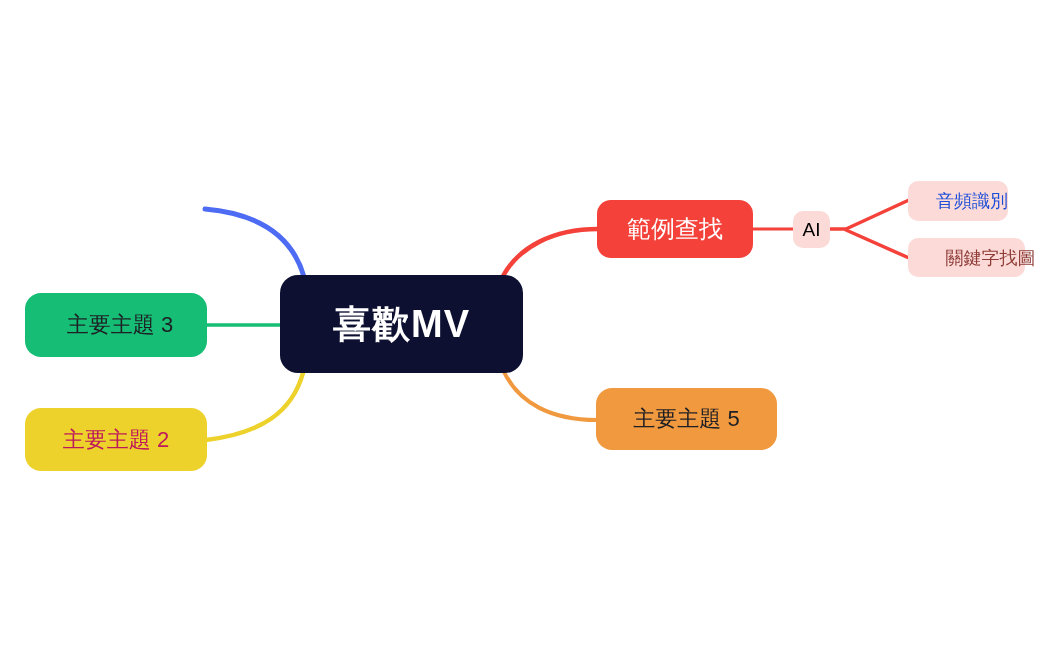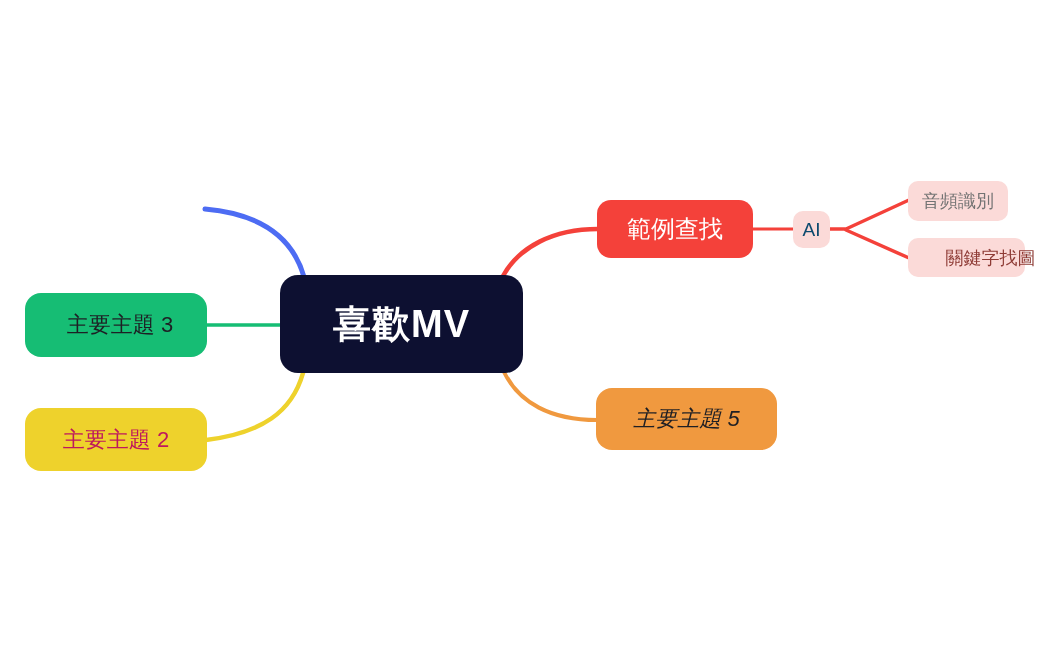--- a/index.html
+++ b/index.html
@@ -39,21 +39,21 @@
   
   #node-topic4 { left: 25px;  top: 177px; width: 181px; height: 64px; border-radius: 16px; font-size: 22px; }
   #node-topic3 { left: 25px;  top: 293px; width: 182px; height: 64px; border-radius: 16px; font-size: 22px; padding-left: 8px; }
   #node-topic2 { left: 25px;  top: 408px; width: 182px; height: 63px; border-radius: 16px; font-size: 22px; }
 
   
   #node-root   { left: 280px; top: 275px; width: 243px; height: 98px; border-radius: 18px; font-size: 38px; font-weight: 600; letter-spacing: 1px; }
 
   
   #node-example { left: 597px; top: 200px; width: 156px; height: 58px; border-radius: 14px; font-size: 24px; }
-  #node-topic5  { left: 596px; top: 388px; width: 181px; height: 62px; border-radius: 16px; font-size: 22px; font-style: italic; }
+  #node-topic5  { left: 596px; top: 388px; width: 181px; height: 62px; border-radius: 16px; font-size: 22px; }
 
   
   #node-ai      { left: 793px; top: 211px; width: 37px;  height: 37px; border-radius: 10px; font-size: 19px; }
   #node-audio   { left: 908px; top: 181px; width: 100px; height: 40px; border-radius: 10px; font-size: 18px; }
   #node-keyword { left: 908px; top: 238px; width: 117px; height: 39px; border-radius: 10px; font-size: 18px; }
 </style>
 </head>
 <body>
 
 <div id="canvas" style="background-color: rgb(255, 255, 255);">
@@ -83,25 +83,25 @@
   </div>
 
   <div class="node" id="node-example" style="background-color: rgb(244, 65, 58); color: rgb(255, 255, 255);">
     <span>範例查找</span>
   </div>
 
   <div class="node" id="node-topic5" style="background-color: rgb(240, 153, 63); color: rgb(30, 31, 36);">
     <span>主要主題 5</span>
   </div>
 
-  <div class="node" id="node-ai" style="background-color: rgb(251, 218, 216); color: #0c4a6e;">
+  <div class="node" id="node-ai" style="background-color: rgb(251, 218, 216); color: #000000;">
     <span>AI</span>
   </div>
 
-  <div class="node" id="node-audio" style="background-color: rgb(251, 218, 216); color: #737373;">
+  <div class="node" id="node-audio" style="background-color: rgb(251, 218, 216); color: #1d4ed8; justify-content: flex-end;">
     <span>音頻識別</span>
   </div>
 
   <div class="node" id="node-keyword" style="background-color: rgb(251, 218, 216); color: rgb(142, 59, 53); padding-left: 48px;">
     <span>關鍵字找圖</span>
   </div>
 
 </div>
 
 </body></html>

